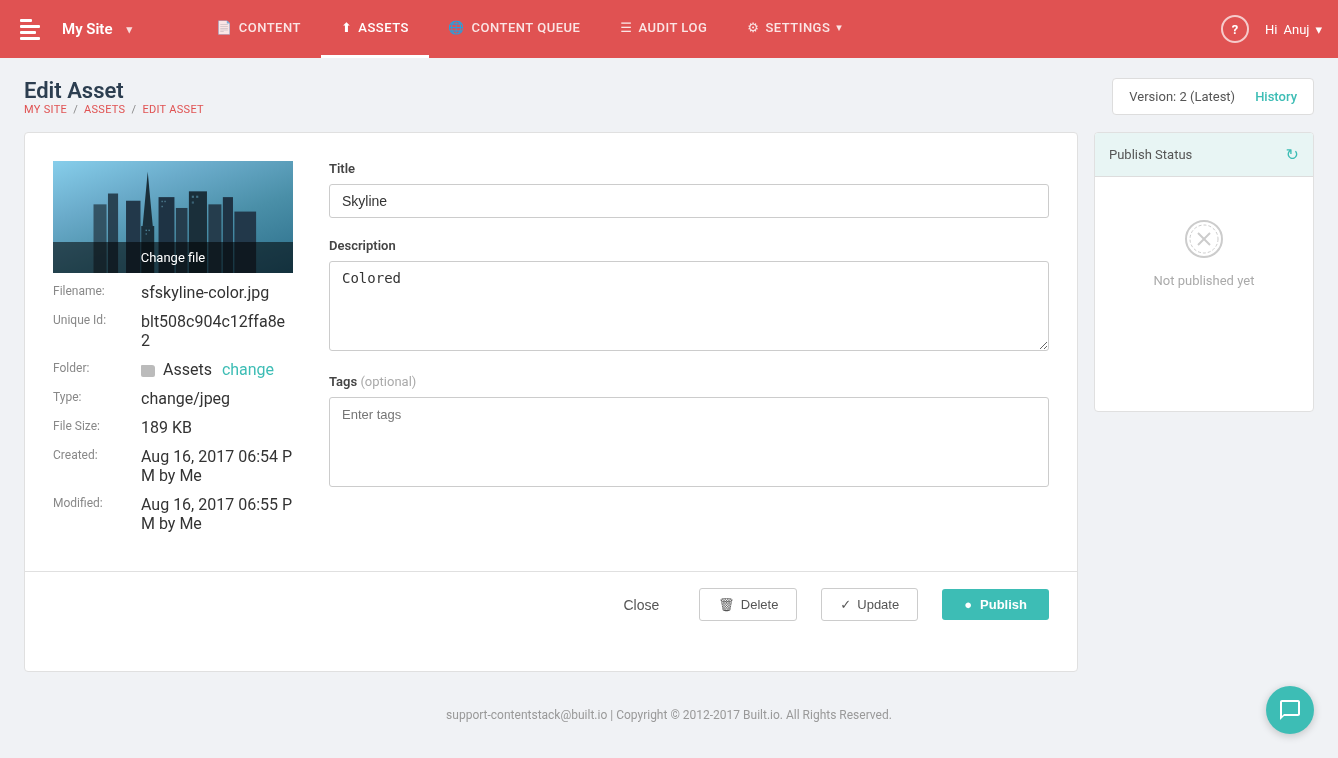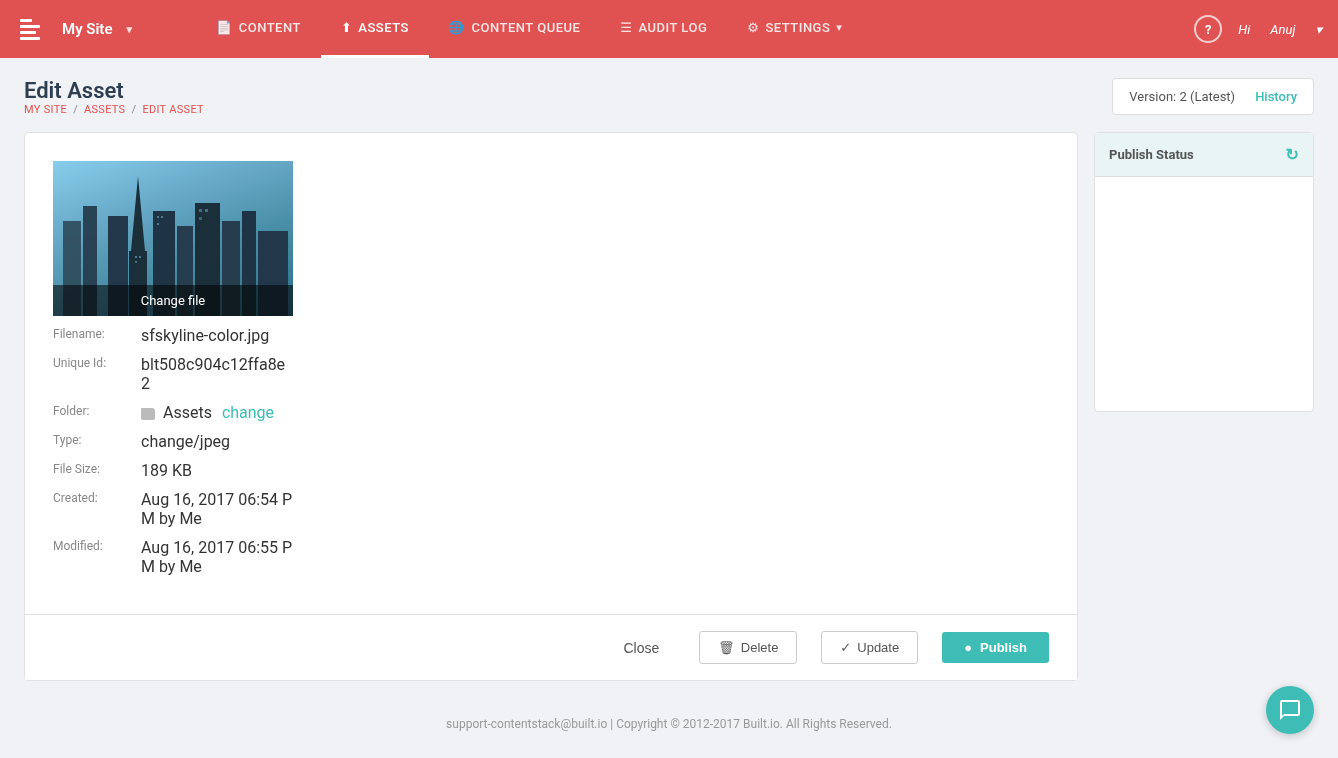--- a/index.html
+++ b/index.html
@@ -77,25 +77,24 @@
       align-items: center;
       justify-content: center;
       color: #fff;
       font-size: 13px;
       font-weight: 700;
       cursor: pointer;
     }
     .user-info {
       display: flex;
       align-items: flex-start;
-      gap: 20px;
+      gap: 6px;
       color: #fff;
       font-size: 13px;
       cursor: pointer;
-      font-style: italic;
     }
 
     
     .page-content {
       padding: 20px 24px;
     }
     .page-header {
       display: flex;
       align-items: flex-start;
       justify-content: space-between;
@@ -152,21 +151,21 @@
     }
 
     
     .image-section {
       width: 240px;
       flex-shrink: 0;
     }
     .asset-image-container {
       position: relative;
       width: 240px;
-      height: 155px;
+      height: 112px;
       border-radius: 0;
       overflow: hidden;
       background: #b0c4de;
     }
     .asset-image-bg {
       width: 100%;
       height: 100%;
       background: linear-gradient(160deg, #87CEEB 0%, #6aabca 30%, #4a8fa8 60%, #2c6e8a 100%);
       position: relative;
     }
@@ -287,21 +286,21 @@
       overflow: hidden;
       min-height: 280px;
     }
     .publish-status-header {
       background: #e8f5f4;
       padding: 12px 14px;
       display: flex;
       align-items: center;
       justify-content: space-between;
       font-size: 13px;
-      font-weight: 700;
+      font-weight: 400;
       color: #555;
       border-bottom: 1px solid #ddd;
     }
     .refresh-icon {
       color: #3dbdb5;
       cursor: pointer;
       font-size: 16px;
     }
     .publish-status-body {
       display: flex;
@@ -545,20 +544,41 @@
             </div>
             <div class="meta-row">
               <span class="meta-label">Modified:</span>
               <span class="meta-value">
                 <span>Aug 16, 2017 06:55 PM by</span> <span>Me</span>
               </span>
             </div>
           </div>
         </div>
 
+        <div class="form-section">
+          <div class="form-group">
+            <label class="form-label">Title</label>
+            <input class="form-input" type="text" value="Skyline" style="">
+          </div>
+
+          <div class="form-group">
+            <label class="form-label">Description</label>
+            <textarea class="form-textarea" style="">Colored</textarea>
+          </div>
+
+          <div class="form-group">
+            <label class="form-label">
+              <span>Tags</span>
+              <span class="optional">(optional)</span>
+            </label>
+            <div class="tags-container">
+              <input class="tag-input" type="text" placeholder="Enter tags" style="">
+            </div>
+          </div>
+        </div>
       </div>
 
       <div class="footer-bar">
         <button class="btn-close">Close</button>
         <button class="btn-delete">
           <span>🗑</span>
           <span>Delete</span>
         </button>
         <button class="btn-update">
           <span>✓</span>
@@ -570,20 +590,29 @@
         </button>
       </div>
     </div>
 
     <div class="sidebar-card">
       <div class="publish-status-box">
         <div class="publish-status-header">
           <span>Publish Status</span>
           <span class="refresh-icon">↻</span>
         </div>
+        <div class="publish-status-body">
+          <svg class="not-published-icon" viewBox="0 0 44 44" xmlns="http://www.w3.org/2000/svg">
+            <circle cx="22" cy="22" r="18" fill="none" stroke="#ccc" stroke-width="2"></circle>
+            <circle cx="22" cy="22" r="14" fill="none" stroke="#ccc" stroke-width="1" stroke-dasharray="3,2"></circle>
+            <line x1="16" y1="16" x2="28" y2="28" stroke="#ccc" stroke-width="2"></line>
+            <line x1="28" y1="16" x2="16" y2="28" stroke="#ccc" stroke-width="2"></line>
+          </svg>
+          <span class="not-published-text">Not published yet</span>
+        </div>
       </div>
     </div>
   </div>
 </div>
 
 <div class="site-footer">
   <span>support-contentstack@built.io | Copyright © 2012-2017 Built.io. All Rights Reserved.</span>
 </div>
 
 <div class="chat-btn">

